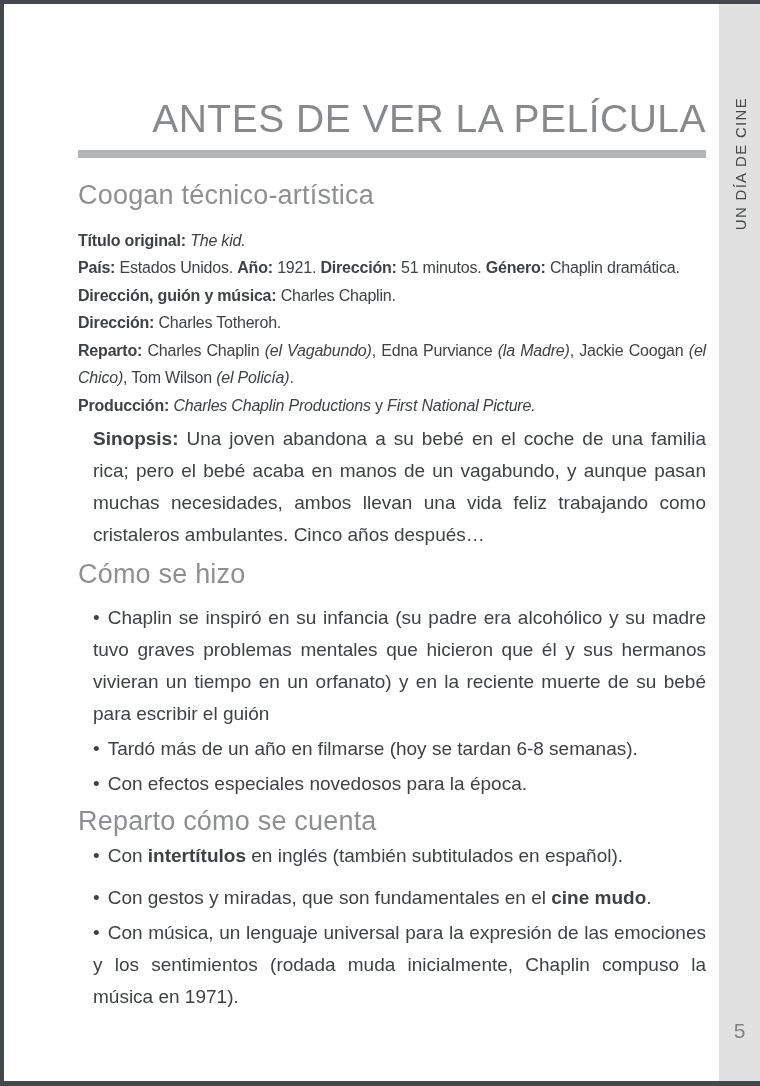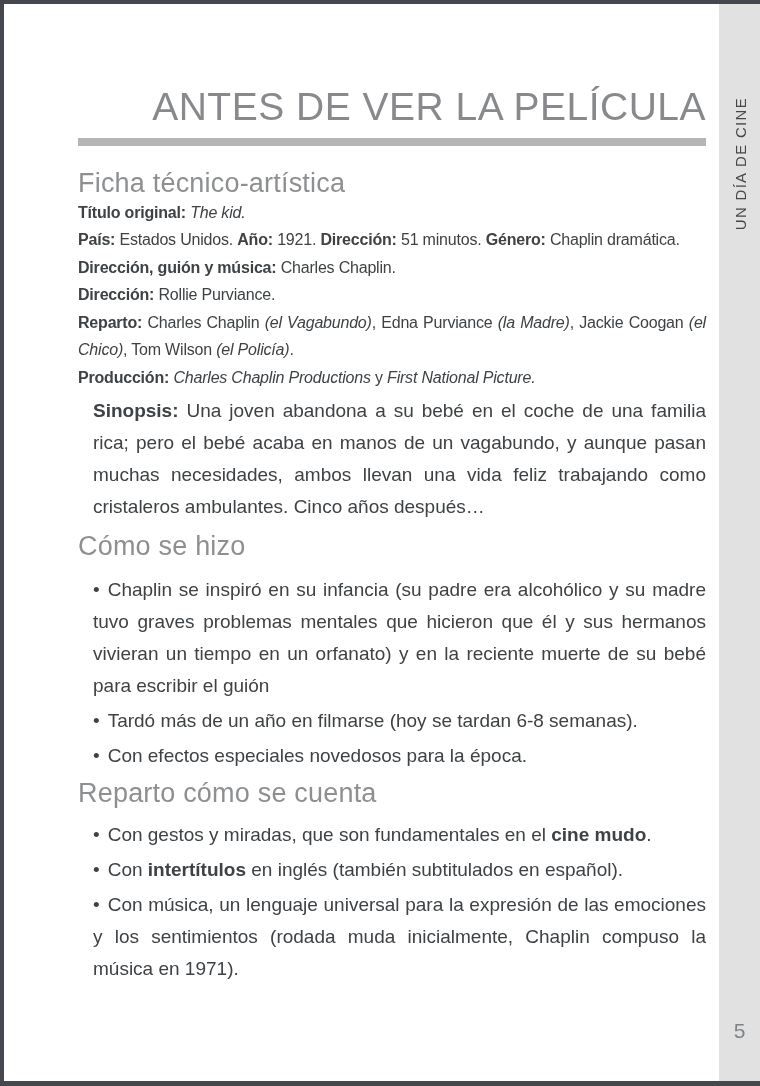--- a/index.html
+++ b/index.html
@@ -25,39 +25,39 @@
     transform: translateX(-50%) rotate(180deg);
     font-size: 15px; letter-spacing: 1.3px;
     color: #44474a; white-space: nowrap;
   }
   .page-number {
     position: absolute; bottom: 38px; left: 0; width: 100%;
     text-align: center; font-size: 21px; color: #818486;
   }
 
   
-  .content { position: absolute; left: 78px; top: 4px; width: 628px; color: #3e4245; }
+  .content { position: absolute; left: 78px; top: 16px; width: 628px; color: #3e4245; }
 
   .title {
     margin: 82px 0 0 0;
     font-size: 39px; line-height: 1.1; font-weight: normal;
     letter-spacing: 0.5px;
     text-align: right; color: #87898c;
   }
   .title-rule { height: 8px; background: #b4b5b7; margin-top: 9px; }
 
   h2 {
     font-size: 27px; font-weight: normal; color: #8d8f91;
     margin: 0; line-height: 31px; letter-spacing: 0.2px;
   }
   .h-ficha   { margin-top: 22px; }
   .h-como    { margin-top: 8px; }
   .h-observa { margin-top: 6px; }
 
-  .ficha-block { }
+  .ficha-block { margin-top: 16px; }
   .ficha-block p {
     margin: 0; font-size: 16px; line-height: 27.5px;
     letter-spacing: -0.2px; text-align: justify;
   }
 
   .body-par {
     font-size: 19px; line-height: 32px;
     margin: 4px 0 0 15px; text-align: justify;
   }
   .mt-12 { margin-top: 12px; }
@@ -80,39 +80,39 @@
   <div class="side-strip">
     <div class="vertical-label">UN DÍA DE CINE</div>
     <div class="page-number">5</div>
   </div>
 
   <div class="content">
 
     <h1 class="title">ANTES DE VER LA PELÍCULA</h1>
     <div class="title-rule"></div>
 
-    <h2 class="h-ficha">Ficha técnico-artística</h2>
+    <h2 class="h-ficha">Coogan técnico-artística</h2>
 
     <div class="ficha-block">
       <p><span class="b">Título original: </span><span class="i">The kid.</span></p>
       <p><span class="b">País: </span><span>Estados Unidos. </span><span class="b">Año: </span><span>1921. </span><span class="b">Dirección: </span><span>51 minutos. </span><span class="b">Género: </span><span>Chaplin dramática.</span></p>
       <p><span class="b">Dirección, guión y música: </span><span>Charles Chaplin.</span></p>
-      <p><span class="b">Dirección: </span><span>Rollie Purviance.</span></p>
+      <p><span class="b">Dirección: </span><span>Charles Totheroh.</span></p>
       <p><span class="b">Reparto: </span><span>Charles Chaplin </span><span class="i">(el Vagabundo)</span><span>, Edna Purviance </span><span class="i">(la Madre)</span><span>, Jackie Coogan </span><span class="i">(el Chico)</span><span>, Tom Wilson </span><span class="i">(el Policía)</span><span>.</span></p>
       <p><span class="b">Producción: </span><span class="i">Charles Chaplin Productions</span><span> y </span><span class="i">First National Picture.</span></p>
     </div>
 
     <p class="body-par"><span class="b">Sinopsis: </span><span>Una joven abandona a su bebé en el coche de una familia rica; pero el bebé acaba en manos de un vagabundo, y aunque pasan muchas necesidades, ambos llevan una vida feliz trabajando como cristaleros ambulantes. Cinco años después…</span></p>
 
     <h2 class="h-como">Cómo se hizo</h2>
 
     <p class="body-par mt-12"><span class="dot">•</span><span><span>Chaplin se inspiró en su infancia (su padre era alcohólico y su madre tuvo graves problemas mentales que hicieron que él y sus hermanos vivieran un tiempo en un orfanato) y en la reciente muerte de su bebé para escribir el guión</span></span></p>
     <p class="body-par mt-3"><span class="dot">•</span><span><span>Tardó más de un año en filmarse (hoy se tardan 6-8 semanas).</span></span></p>
     <p class="body-par mt-3"><span class="dot">•</span><span><span>Con efectos especiales novedosos para la época.</span></span></p>
 
     <h2 class="h-observa">Reparto cómo se cuenta</h2>
 
+    <p class="body-par mt-3"><span class="dot">•</span><span><span>Con </span><span class="b">intertítulos</span><span> en inglés (también subtitulados en español).</span></span></p>
     <p class="body-par mt-10"><span class="dot">•</span><span><span>Con gestos y miradas, que son fundamentales en el </span><span class="b">cine mudo</span><span>.</span></span></p>
-    <p class="body-par mt-3"><span class="dot">•</span><span><span>Con </span><span class="b">intertítulos</span><span> en inglés (también subtitulados en español).</span></span></p>
     <p class="body-par mt-3"><span class="dot">•</span><span><span>Con música, un lenguaje universal para la expresión de las emociones y los sentimientos (rodada muda inicialmente, Chaplin compuso la música en 1971).</span></span></p>
 
   </div>
 </div>
 
 </body></html>

